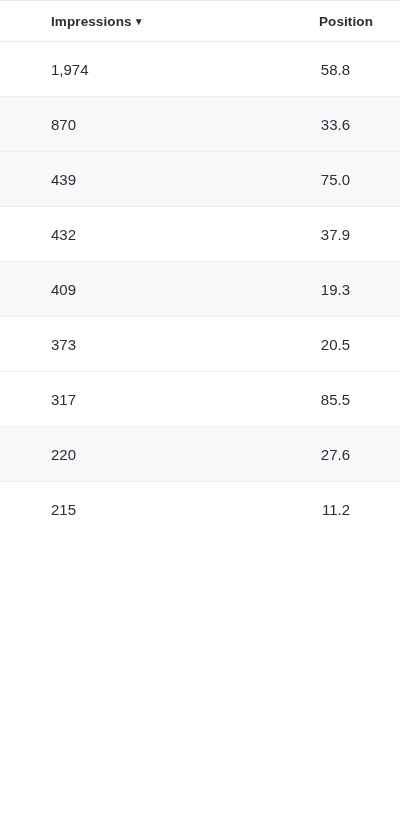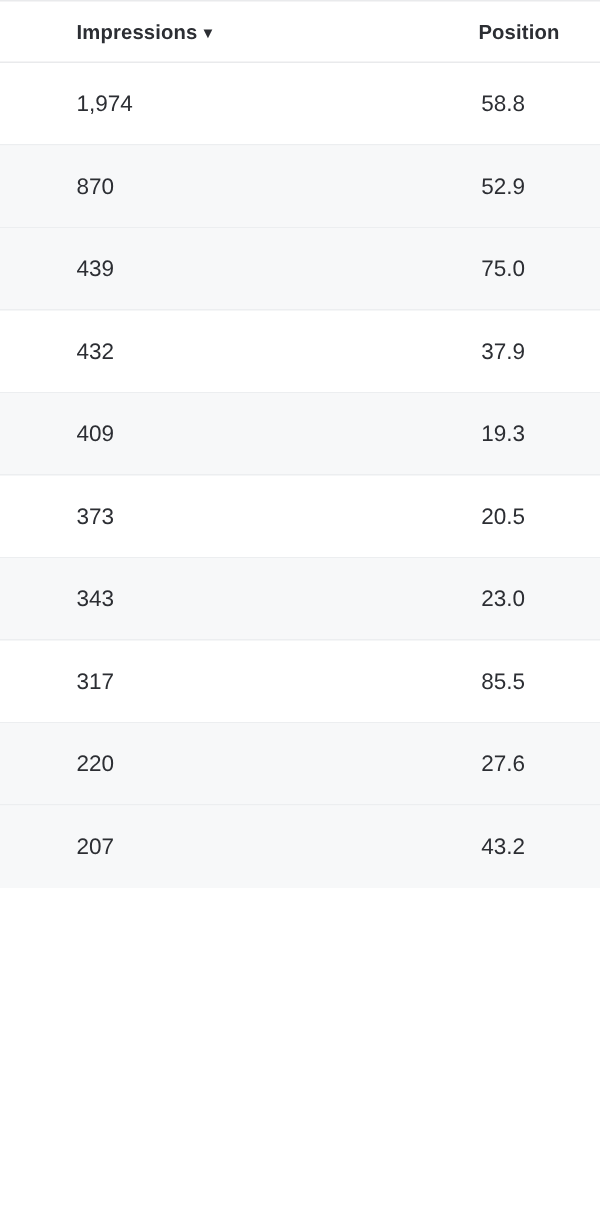--- a/index.html
+++ b/index.html
@@ -102,49 +102,45 @@
         <th class="th th-position"><span>Position</span></th>
       </tr>
     </thead>
     <tbody id="table-body">
         <tr class="row bg-white">
           <td class="cell cell-impressions">1,974</td>
           <td class="cell cell-position">58.8</td>
         </tr>
         <tr class="row bg-shade">
           <td class="cell cell-impressions">870</td>
-          <td class="cell cell-position">52.9</td>
+          <td class="cell cell-position">33.6</td>
         </tr>
         <tr class="row bg-shade">
           <td class="cell cell-impressions">439</td>
           <td class="cell cell-position">75.0</td>
         </tr>
         <tr class="row bg-white">
           <td class="cell cell-impressions">432</td>
           <td class="cell cell-position">37.9</td>
         </tr>
         <tr class="row bg-shade is-highlighted">
           <td class="cell cell-impressions">409</td>
           <td class="cell cell-position">19.3</td>
         </tr>
         <tr class="row bg-white is-highlighted">
           <td class="cell cell-impressions">373</td>
           <td class="cell cell-position">20.5</td>
         </tr>
-        <tr class="row bg-shade is-highlighted">
-          <td class="cell cell-impressions">343</td>
-          <td class="cell cell-position">23.0</td>
-        </tr>
         <tr class="row bg-white">
           <td class="cell cell-impressions">317</td>
           <td class="cell cell-position">85.5</td>
         </tr>
         <tr class="row bg-shade">
           <td class="cell cell-impressions">220</td>
           <td class="cell cell-position">27.6</td>
         </tr>
-        <tr class="row bg-shade">
-          <td class="cell cell-impressions">207</td>
-          <td class="cell cell-position">43.2</td>
+        <tr class="row bg-white is-highlighted">
+          <td class="cell cell-impressions">215</td>
+          <td class="cell cell-position">11.2</td>
         </tr>
       </tbody>
   </table>
 </div>
 
 </body></html>

